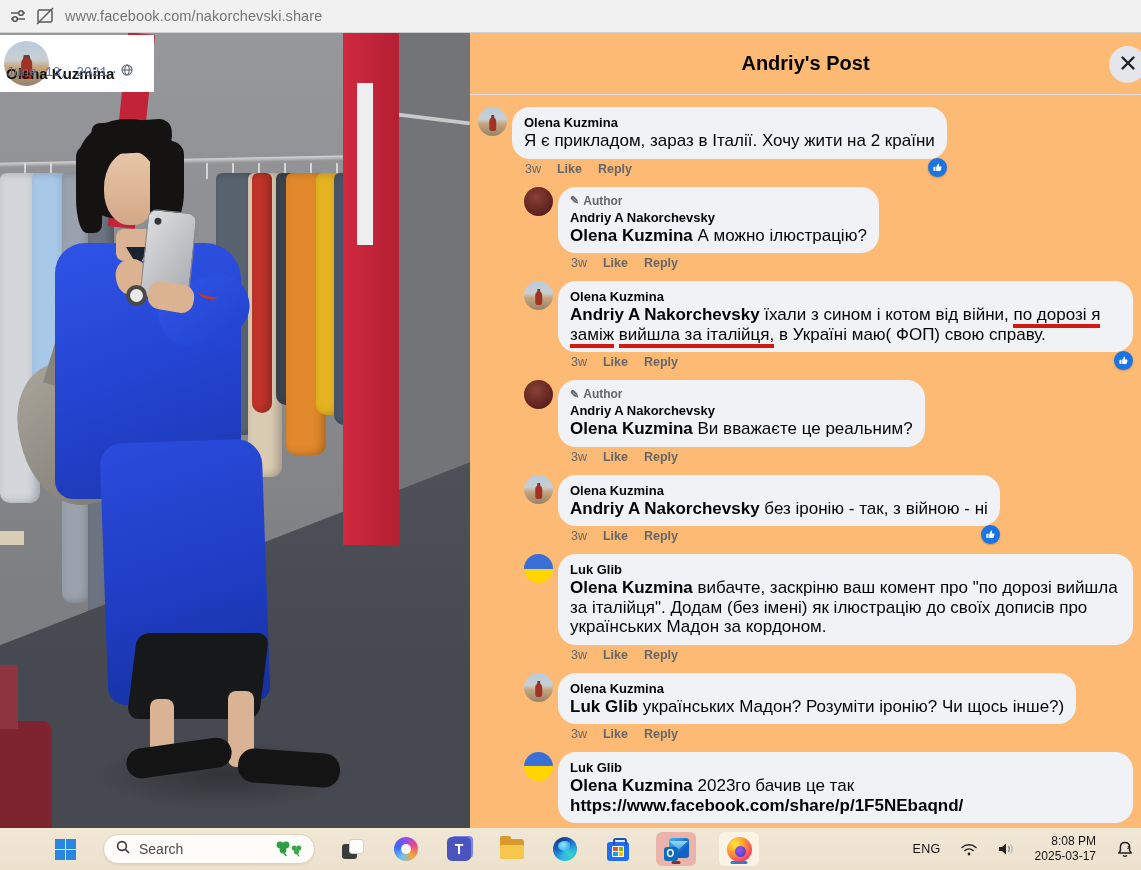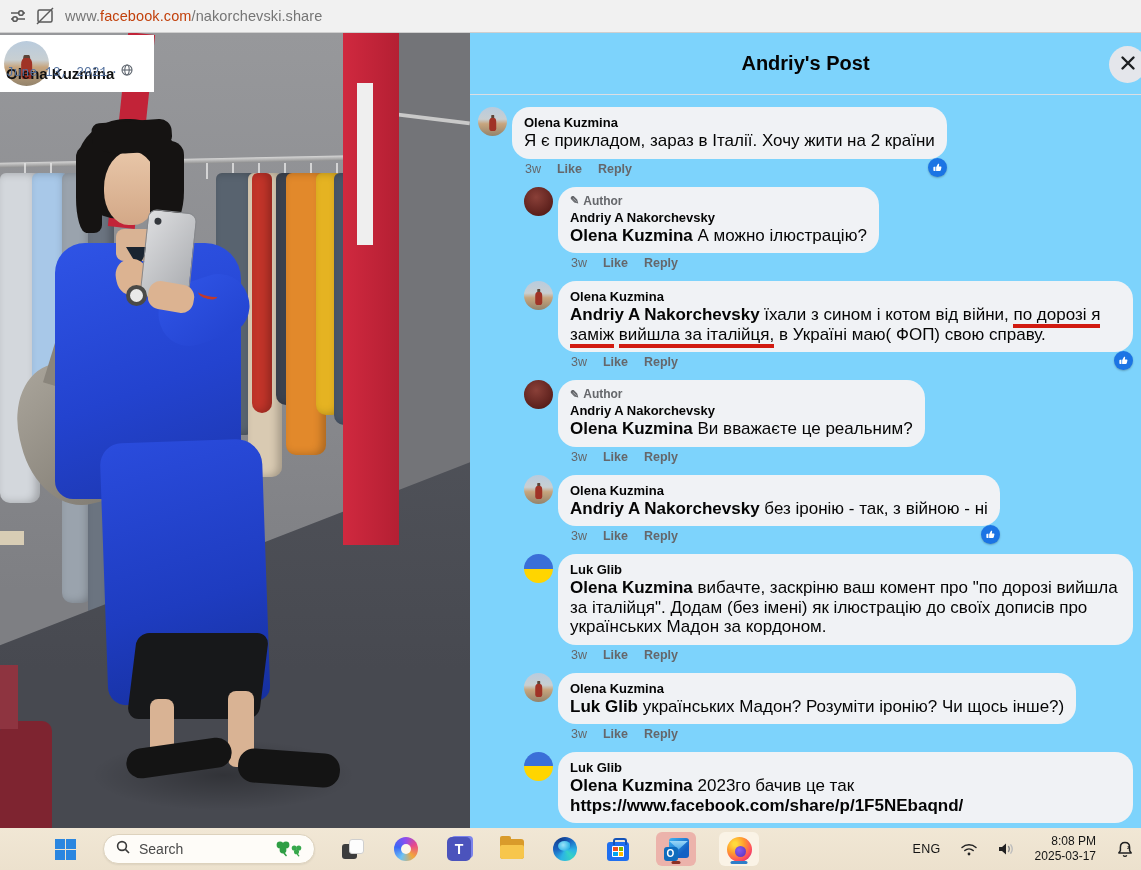--- a/index.html
+++ b/index.html
@@ -6,21 +6,21 @@
   html,body { width:1141px; height:870px; overflow:hidden; }
   body { font-family:"Liberation Sans", sans-serif; background:#fff; }
   .screen { position:relative; width:1141px; height:870px; overflow:hidden; background:#fff; }
 
   
   .addressbar { position:absolute; left:0; top:0; width:1141px; height:33px;
     background:#f1f1f1; border-bottom:1px solid #cfcfcf; display:flex; align-items:center; }
   .ab-icons { display:flex; align-items:center; gap:8px; padding:0 10px 0 9px; }
   .ab-icons svg { display:block; }
   .url { font-size:14.5px; color:#757575; letter-spacing:.1px; }
-  .url .domain { color:#c2410c; }
+  .url .domain { color:#737373; }
 
   
   .photo { position:absolute; left:0; top:33px; width:470px; height:795px; overflow:hidden; background:#8d8e91; }
   .photo div { position:absolute; }
   .wall { inset:0; background:linear-gradient(180deg,#97989b 0%,#88898d 45%,#7e7f83 70%); }
   .rail { left:0; top:126px; width:352px; height:5px; background:linear-gradient(#d6d6d6,#929292); transform:rotate(-1.2deg); }
   .hangers { left:0; top:130px; width:352px; height:16px;
     background:repeating-linear-gradient(90deg, transparent 0 24px, #e4e4e4 24px 26px); opacity:.8; }
   .garment { top:140px; border-radius:6px 6px 10px 10px; box-shadow:inset -4px 0 8px rgba(0,0,0,.25); }
   .rightwall { left:398px; top:0; width:72px; height:520px; background:#737478; }
@@ -68,21 +68,21 @@
   .sandal2 { left:238px; top:718px; width:102px; height:34px; background:#141414; border-radius:16px; transform:rotate(4deg); }
 
   
   .overlay-card { left:0; top:2px; width:154px; height:57px; background:#fff; display:flex; align-items:center; z-index:30; }
   .overlay-card .avatar { position:relative; flex:0 0 auto; margin-left:4px; width:45px; height:45px; }
   .ov-texts { margin-left:6px; }
   .ov-name { font-size:15px; font-weight:700; color:#101010; line-height:19px; white-space:nowrap; }
   .ov-date { font-size:13px; color:#54719e; line-height:17px; display:flex; align-items:center; gap:3px; white-space:nowrap;font-family:Liberation Mono, monospace; }
 
   
-  .panel { position:absolute; left:470px; top:33px; width:671px; height:795px; background:#7dd3fc; }
+  .panel { position:absolute; left:470px; top:33px; width:671px; height:795px; background:#fdba74; }
   .panel-header { position:relative; height:62px; border-bottom:1px solid #dcdee3; display:flex; align-items:center; justify-content:center; }
   .panel-title { font-size:20px; font-weight:700; color:#050505; }
   .close-btn { position:absolute; right:-5px; top:13px; width:37px; height:37px; border:none; border-radius:50%;
     background:#e4e6eb; display:flex; align-items:center; justify-content:center; cursor:pointer; }
   .comments { padding:12px 6px 0 8px; height:733px; overflow:hidden; }
 
   .comment { display:flex; margin-bottom:11px; }
   .comment.reply { margin-left:46px; }
   .avatar { width:29px; height:29px; border-radius:50%; flex:0 0 auto; overflow:hidden; position:relative; }
   .avatar-olena { background:linear-gradient(180deg,#b9cbdd 0%,#c8cfd2 42%,#c7a57e 58%,#93836b 100%); }

